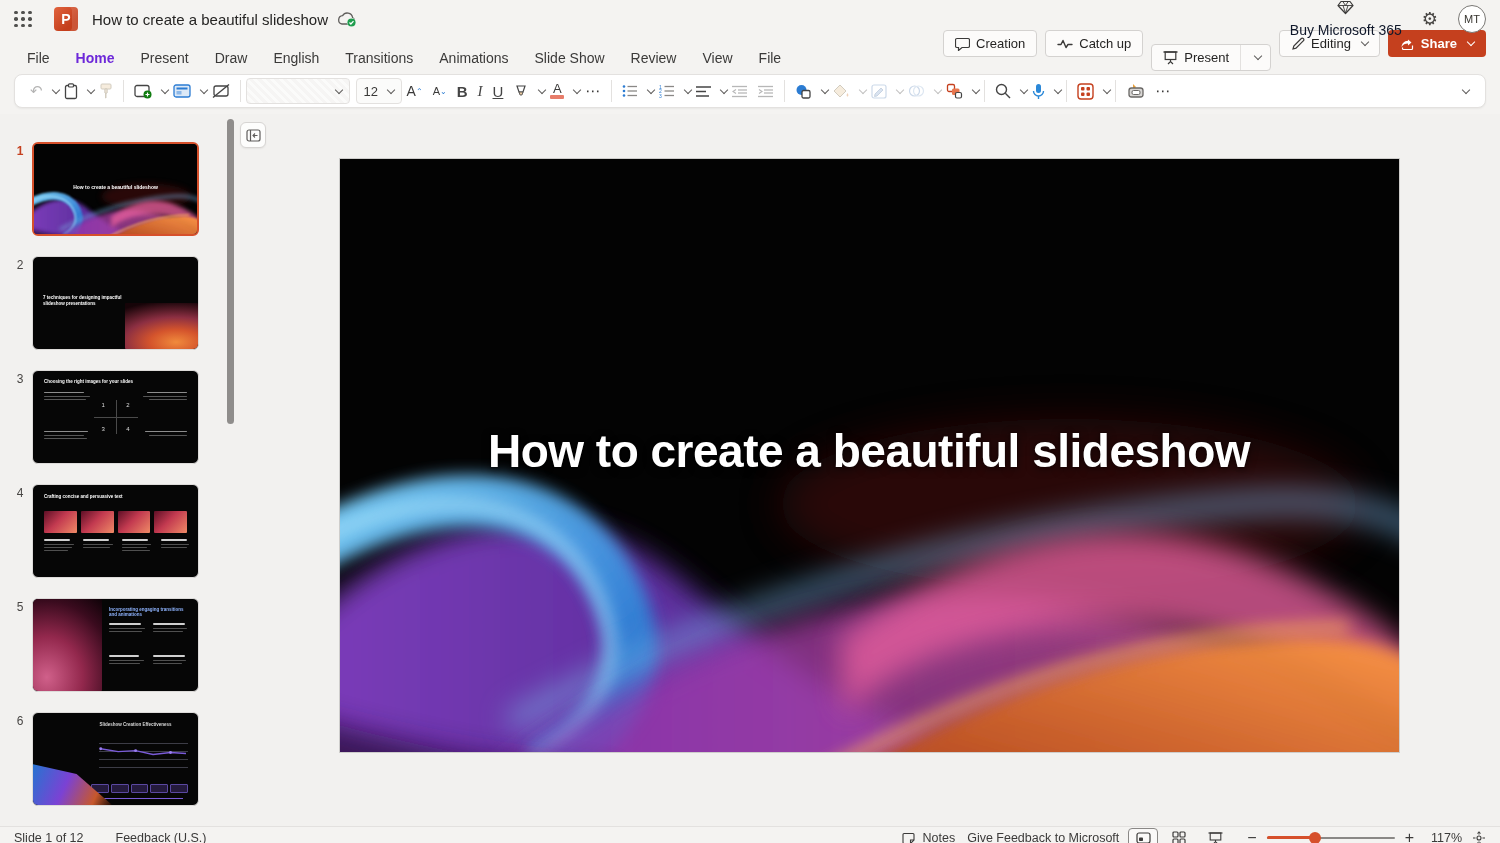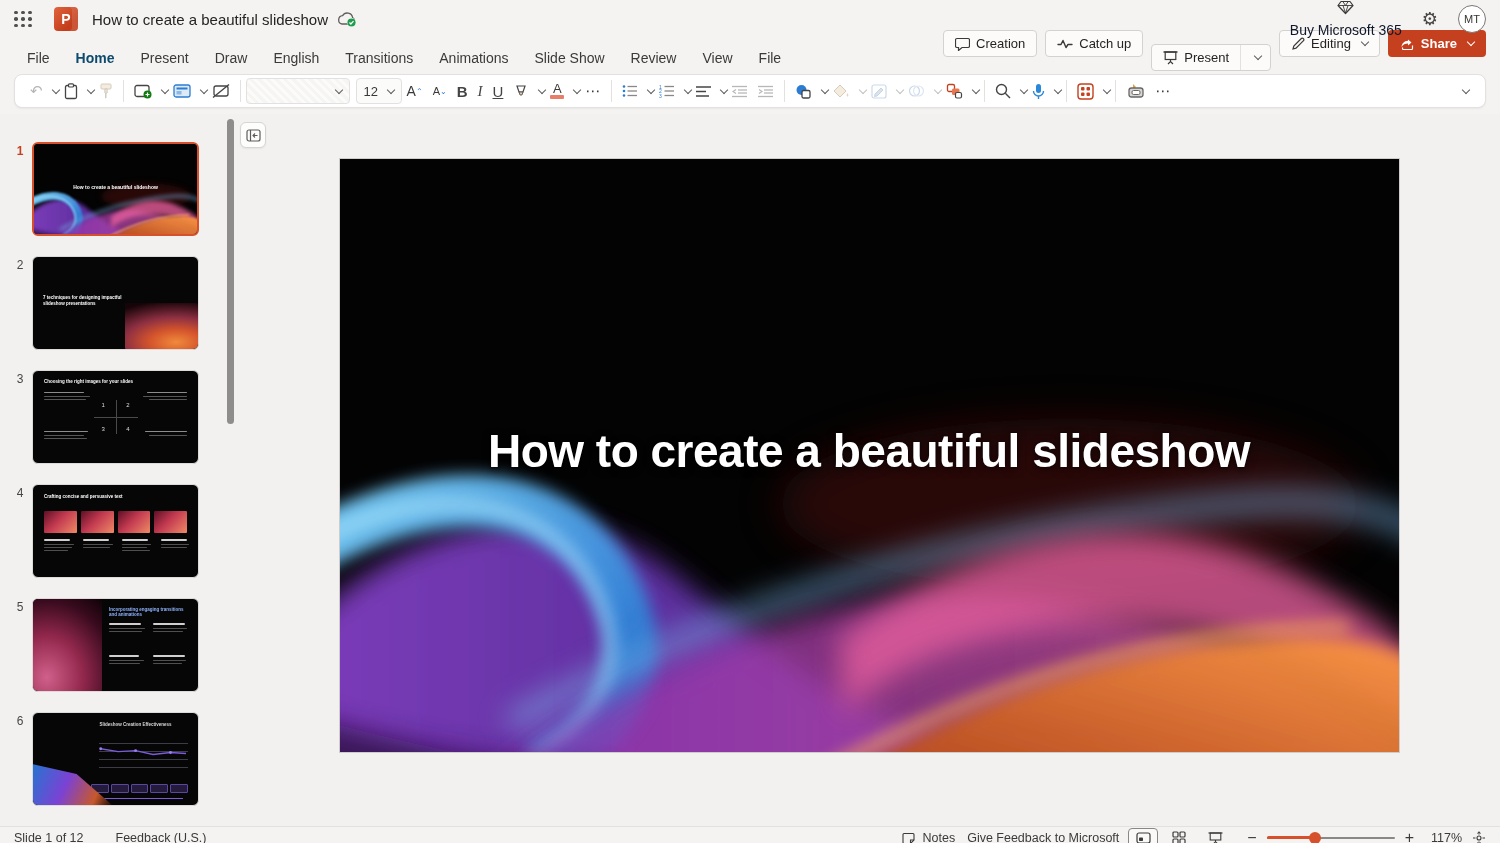--- a/index.html
+++ b/index.html
@@ -20,21 +20,21 @@
   .searchbox input::placeholder { color:#7a7875; }
   .top-right { margin-left:auto; display:flex; align-items:center; gap:20px; }
   .buy365 { display:flex; align-items:center; gap:7px; font-size:14px; color:#0f172a; cursor:pointer;flex-direction:column; }
   .gear { font-size:18px; color:#484644; cursor:pointer; line-height:1; }
   .avatar { width:28px; height:28px; border-radius:50%; border:1.5px solid #7a7875; display:flex; align-items:center; justify-content:center; font-size:11px; color:#37352f; background:#fff; cursor:pointer; }
 
   
   .menubar { height:33px; display:flex; align-items:flex-end; padding:0 14px; }
   .menus { display:flex; align-items:center; }
   .menu-item { padding:5px 13px; font-size:14px; color:#3b3a39; cursor:pointer; border-radius:4px; }
-  .menu-item.active { font-weight:bold; color:#0c4a6e; }
+  .menu-item.active { font-weight:bold; color:#6d28d9; }
   .mb-right { margin-left:auto; display:flex; align-items:center; gap:8px; }
   .pillbtn { height:27px; display:flex; align-items:center; gap:6px; padding:0 11px; border:1px solid #d4d2d0; border-radius:4px; background:#fcfbfa; font-size:13px; color:#252423; cursor:pointer; white-space:nowrap; }
   .splitbtn { display:flex; align-items:stretch; border:1px solid #d4d2d0; border-radius:4px; background:#fcfbfa; overflow:hidden; height:27px;margin-top:28px; }
   .splitbtn .main { display:flex; align-items:center; gap:6px; padding:0 11px; cursor:pointer; font-size:13px; }
   .splitbtn .drop { display:flex; align-items:center; padding:0 9px; border-left:1px solid #e3e1df; cursor:pointer; }
   .sharebtn { height:27px; display:flex; align-items:center; gap:6px; padding:0 12px; border-radius:4px; background:#c5401e; color:#fff; font-size:13px; font-weight:bold; cursor:pointer; }
   .sharebtn .chv { border-color:#fff; }
 
   
   .ribbonwrap { height:43px; padding:3px 14px 6px; }

